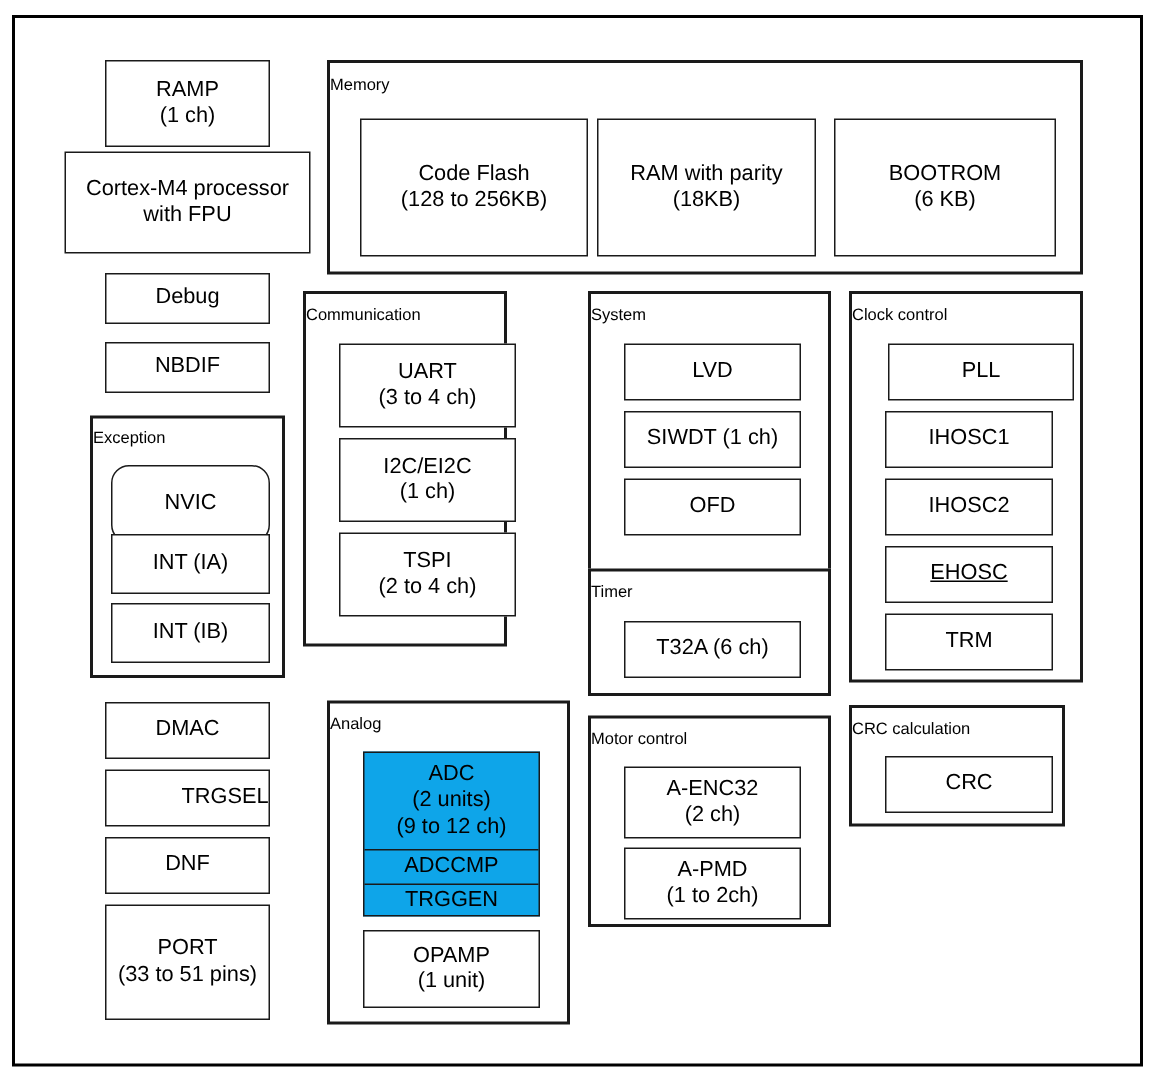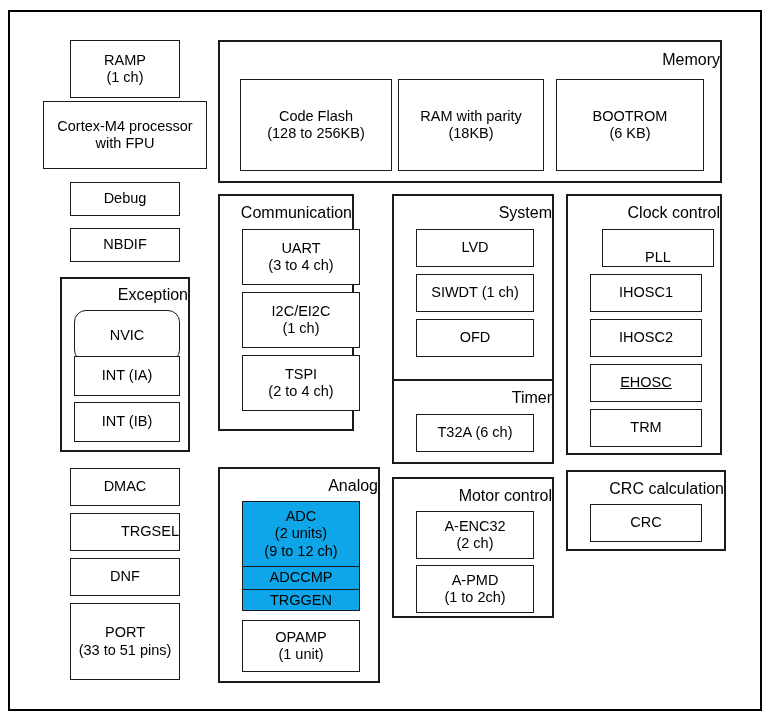--- a/index.html
+++ b/index.html
@@ -48,22 +48,22 @@
   .group {
     position: absolute;
     box-sizing: border-box;
     background: #ffffff;
     border: 2px solid #1a1a1a;
   }
   .group > .group-title {
     position: absolute;
     left: 0;
     right: 0;
-    text-align: right;
-    font-size: 16px;
+    text-align: left;
+    font-size: 11px;
     line-height: 1.1;
   }
   .blk .l1, .blk .l2, .blk .l3 {
     display: block;
     white-space: nowrap;
   }
   
   .stack {
     position: absolute;
     box-sizing: border-box;
@@ -150,21 +150,21 @@
       <div class="blk" style="left:178px; top:37px; width:146px; height:92px;">
         <span class="l1">RAM with parity</span>
         <span class="l2">(18KB)</span>
       </div>
       <div class="blk" style="left:336px; top:37px; width:148px; height:92px;">
         <span class="l1">BOOTROM</span>
         <span class="l2">(6 KB)</span>
       </div>
     </div>
 
-    <div class="group" style="left:208px; top:182px; width:136px; height:237px;">
+    <div class="group" style="left:192px; top:182px; width:136px; height:237px;">
       <div class="group-title" style="top:8px;">Communication</div>
       <div class="blk" style="left:22px; top:33px; width:118px; height:56px;">
         <span class="l1">UART</span>
         <span class="l2">(3 to 4 ch)</span>
       </div>
       <div class="blk" style="left:22px; top:96px; width:118px; height:56px;">
         <span class="l1">I2C/EI2C</span>
         <span class="l2">(1 ch)</span>
       </div>
       <div class="blk" style="left:22px; top:159px; width:118px; height:56px;">
@@ -188,21 +188,21 @@
 
     <div class="group" style="left:382px; top:367px; width:162px; height:85px;">
       <div class="group-title" style="top:8px;">Timer</div>
       <div class="blk" style="left:22px; top:33px; width:118px; height:38px;">
         <span class="l1">T32A (6 ch)</span>
       </div>
     </div>
 
     <div class="group" style="left:556px; top:182px; width:156px; height:261px;">
       <div class="group-title" style="top:8px;">Clock control</div>
-      <div class="blk" style="left:34px; top:33px; width:112px; height:38px;justify-content:flex-end;">
+      <div class="blk" style="left:24px; top:33px; width:124px; height:38px;">
         <span class="l1">PLL</span>
       </div>
       <div class="blk" style="left:22px; top:78px; width:112px; height:38px;">
         <span class="l1">IHOSC1</span>
       </div>
       <div class="blk" style="left:22px; top:123px; width:112px; height:38px;">
         <span class="l1">IHOSC2</span>
       </div>
       <div class="blk" style="left:22px; top:168px; width:112px; height:38px;text-decoration:underline;">
         <span class="l1">EHOSC</span>
@@ -238,21 +238,21 @@
       <div class="blk" style="left:22px; top:32px; width:118px; height:48px;">
         <span class="l1">A-ENC32</span>
         <span class="l2">(2 ch)</span>
       </div>
       <div class="blk" style="left:22px; top:86px; width:118px; height:48px;">
         <span class="l1">A-PMD</span>
         <span class="l2">(1 to 2ch)</span>
       </div>
     </div>
 
-    <div class="group" style="left:556px; top:458px; width:160px; height:81px;">
+    <div class="group" style="left:556px; top:458px; width:144px; height:81px;">
       <div class="group-title" style="top:8px;">CRC calculation</div>
       <div class="blk" style="left:22px; top:32px; width:112px; height:38px;">
         <span class="l1">CRC</span>
       </div>
     </div>
 
   </div>
 </div>
 
 </body></html>

